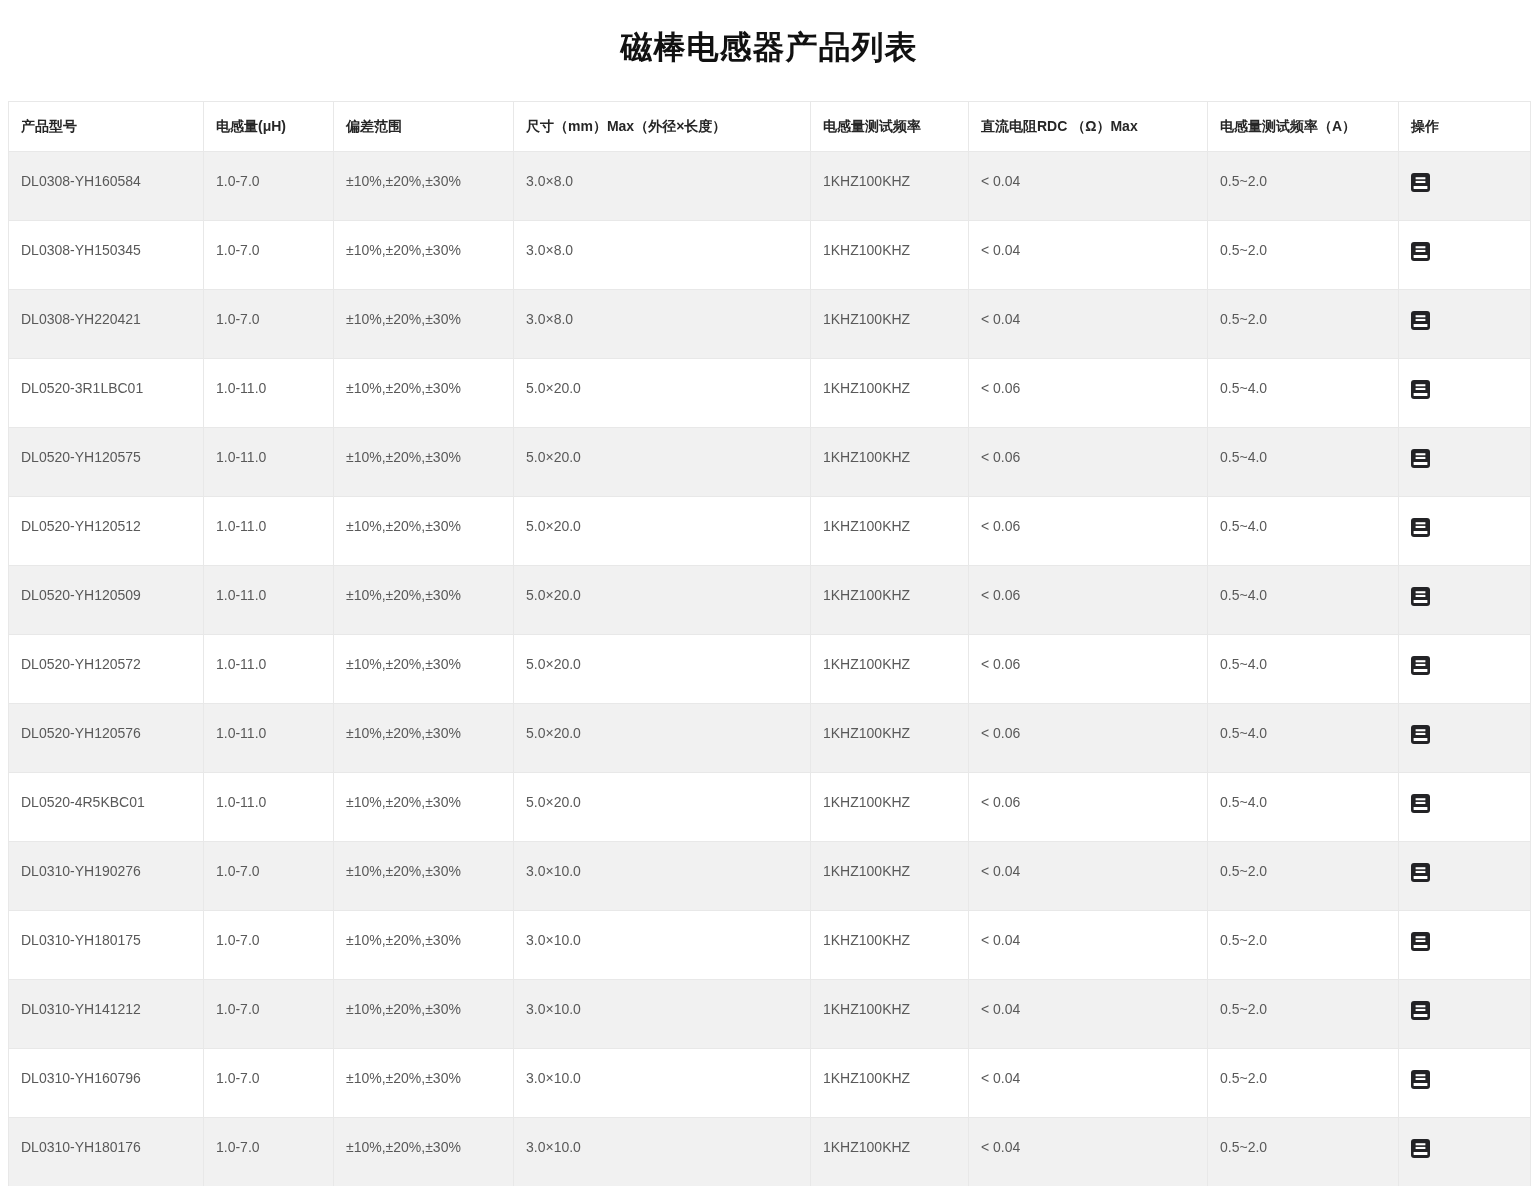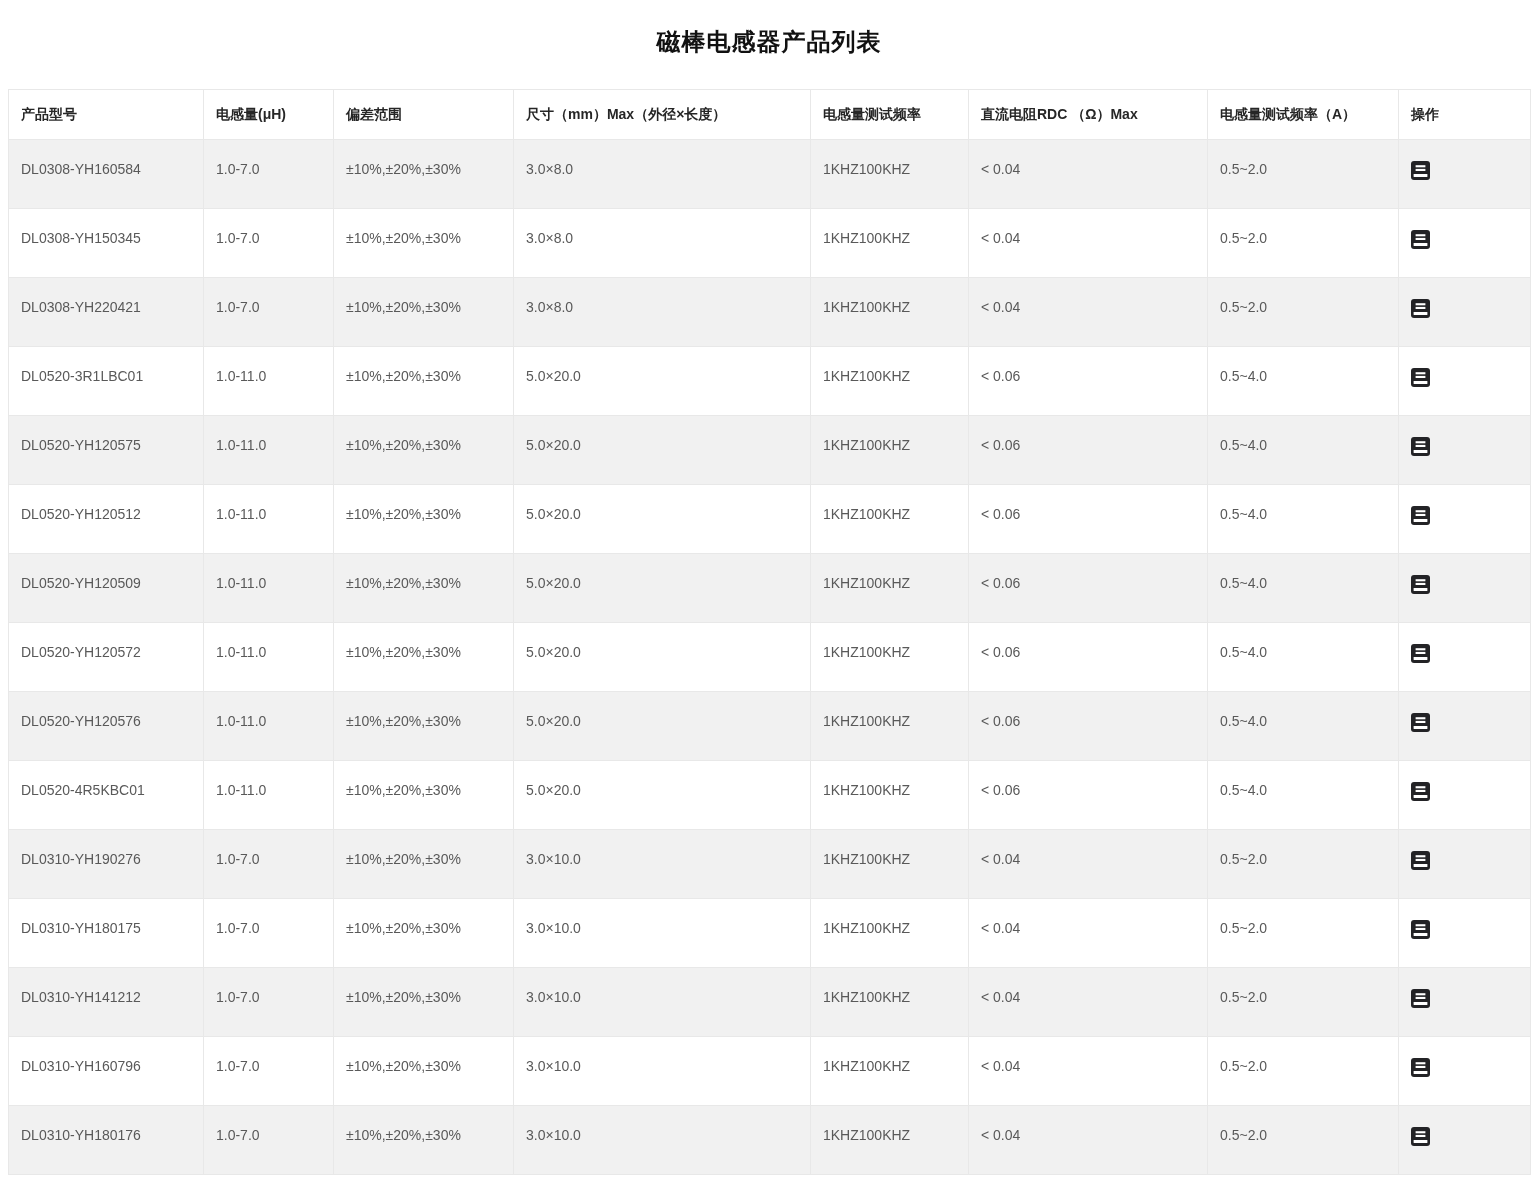--- a/index.html
+++ b/index.html
@@ -7,21 +7,21 @@
     background: #ffffff;
     font-family: "Liberation Sans", "DejaVu Sans", sans-serif;
   }
   .page {
     width: 1538px;
     min-height: 1186px;
     background: #ffffff;
   }
   .page-title {
     text-align: center;
-    font-size: 24px;
+    font-size: 32px;
     font-weight: bold;
     color: #111111;
     padding-top: 26px;
     letter-spacing: 1px;
   }
   .table-wrap {
     margin: 31px 8px 0 8px;
   }
   table.product-table {
     width: 1522px;

